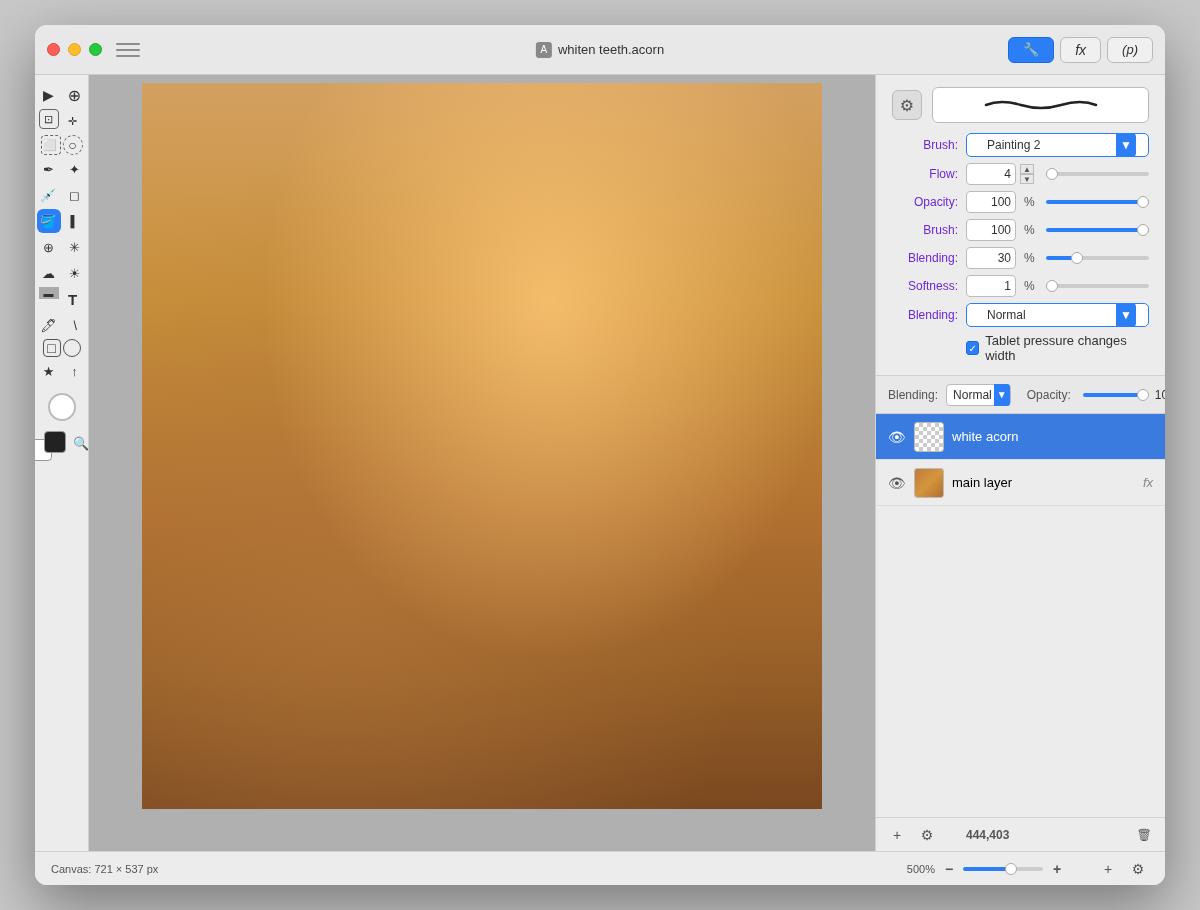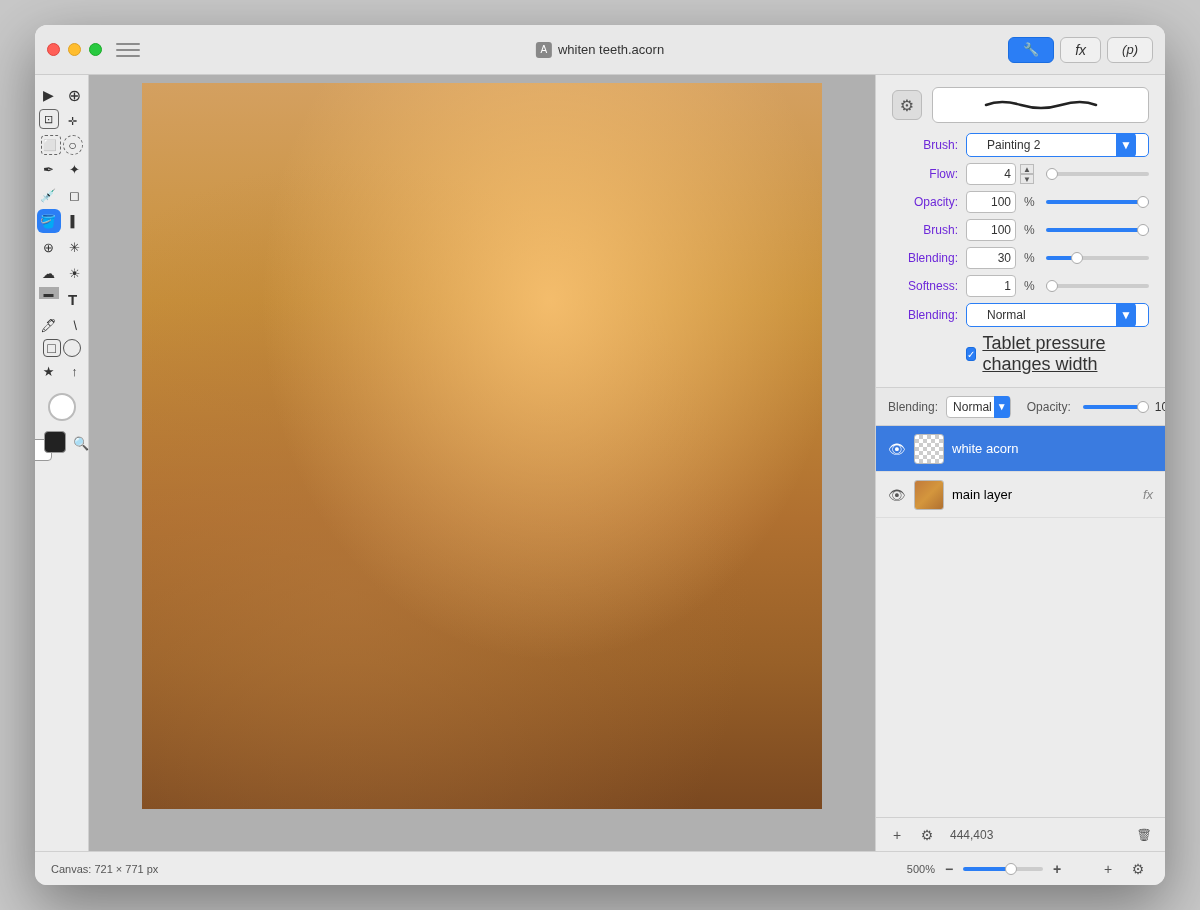--- a/index.html
+++ b/index.html
@@ -428,23 +428,22 @@
       display: flex;
       align-items: center;
       justify-content: center;
       cursor: pointer;
     }
     .checkbox-check {
       color: white;
       font-size: 10px;
     }
     .checkbox-label {
-      font-size: 18px;
+      font-size: 13px;
       color: #333;
-      text-decoration: underline;
     }
     
     .layers-panel {
       flex: 1;
       display: flex;
       flex-direction: column;
     }
     .layers-toolbar {
       height: 38px;
       background: #e8e8e8;
@@ -536,21 +535,22 @@
       display: flex;
       align-items: center;
       justify-content: center;
       cursor: pointer;
       color: #555;
       font-size: 14px;
     }
     .file-count {
       font-size: 12px;
       color: #555;
-      margin: 0 4px;
+      margin: 0 20px;
+      font-weight: bold;
     }
     .trash-btn {
       margin-left: auto;
       width: 22px;
       height: 22px;
       display: flex;
       align-items: center;
       justify-content: center;
       cursor: pointer;
       color: #555;
@@ -814,21 +814,21 @@
           <div class="bottom-btn">+</div>
           <div class="bottom-btn">⚙</div>
           <span class="file-count">444,403</span>
           <div class="trash-btn" style="margin-left:auto;">🗑</div>
         </div>
       </div>
     </div>
   </div>
 
   <div class="status-bar">
-    <span>Canvas: 721 × 771 px</span>
+    <span>Canvas: 721 × 537 px</span>
     <div class="zoom-controls">
       <span>500%</span>
       <div class="zoom-btn">−</div>
       <div class="zoom-slider">
         <div class="zoom-slider-thumb"></div>
       </div>
       <div class="zoom-btn">+</div>
     </div>
     <div class="status-actions">
       <div class="bottom-btn">+</div>

